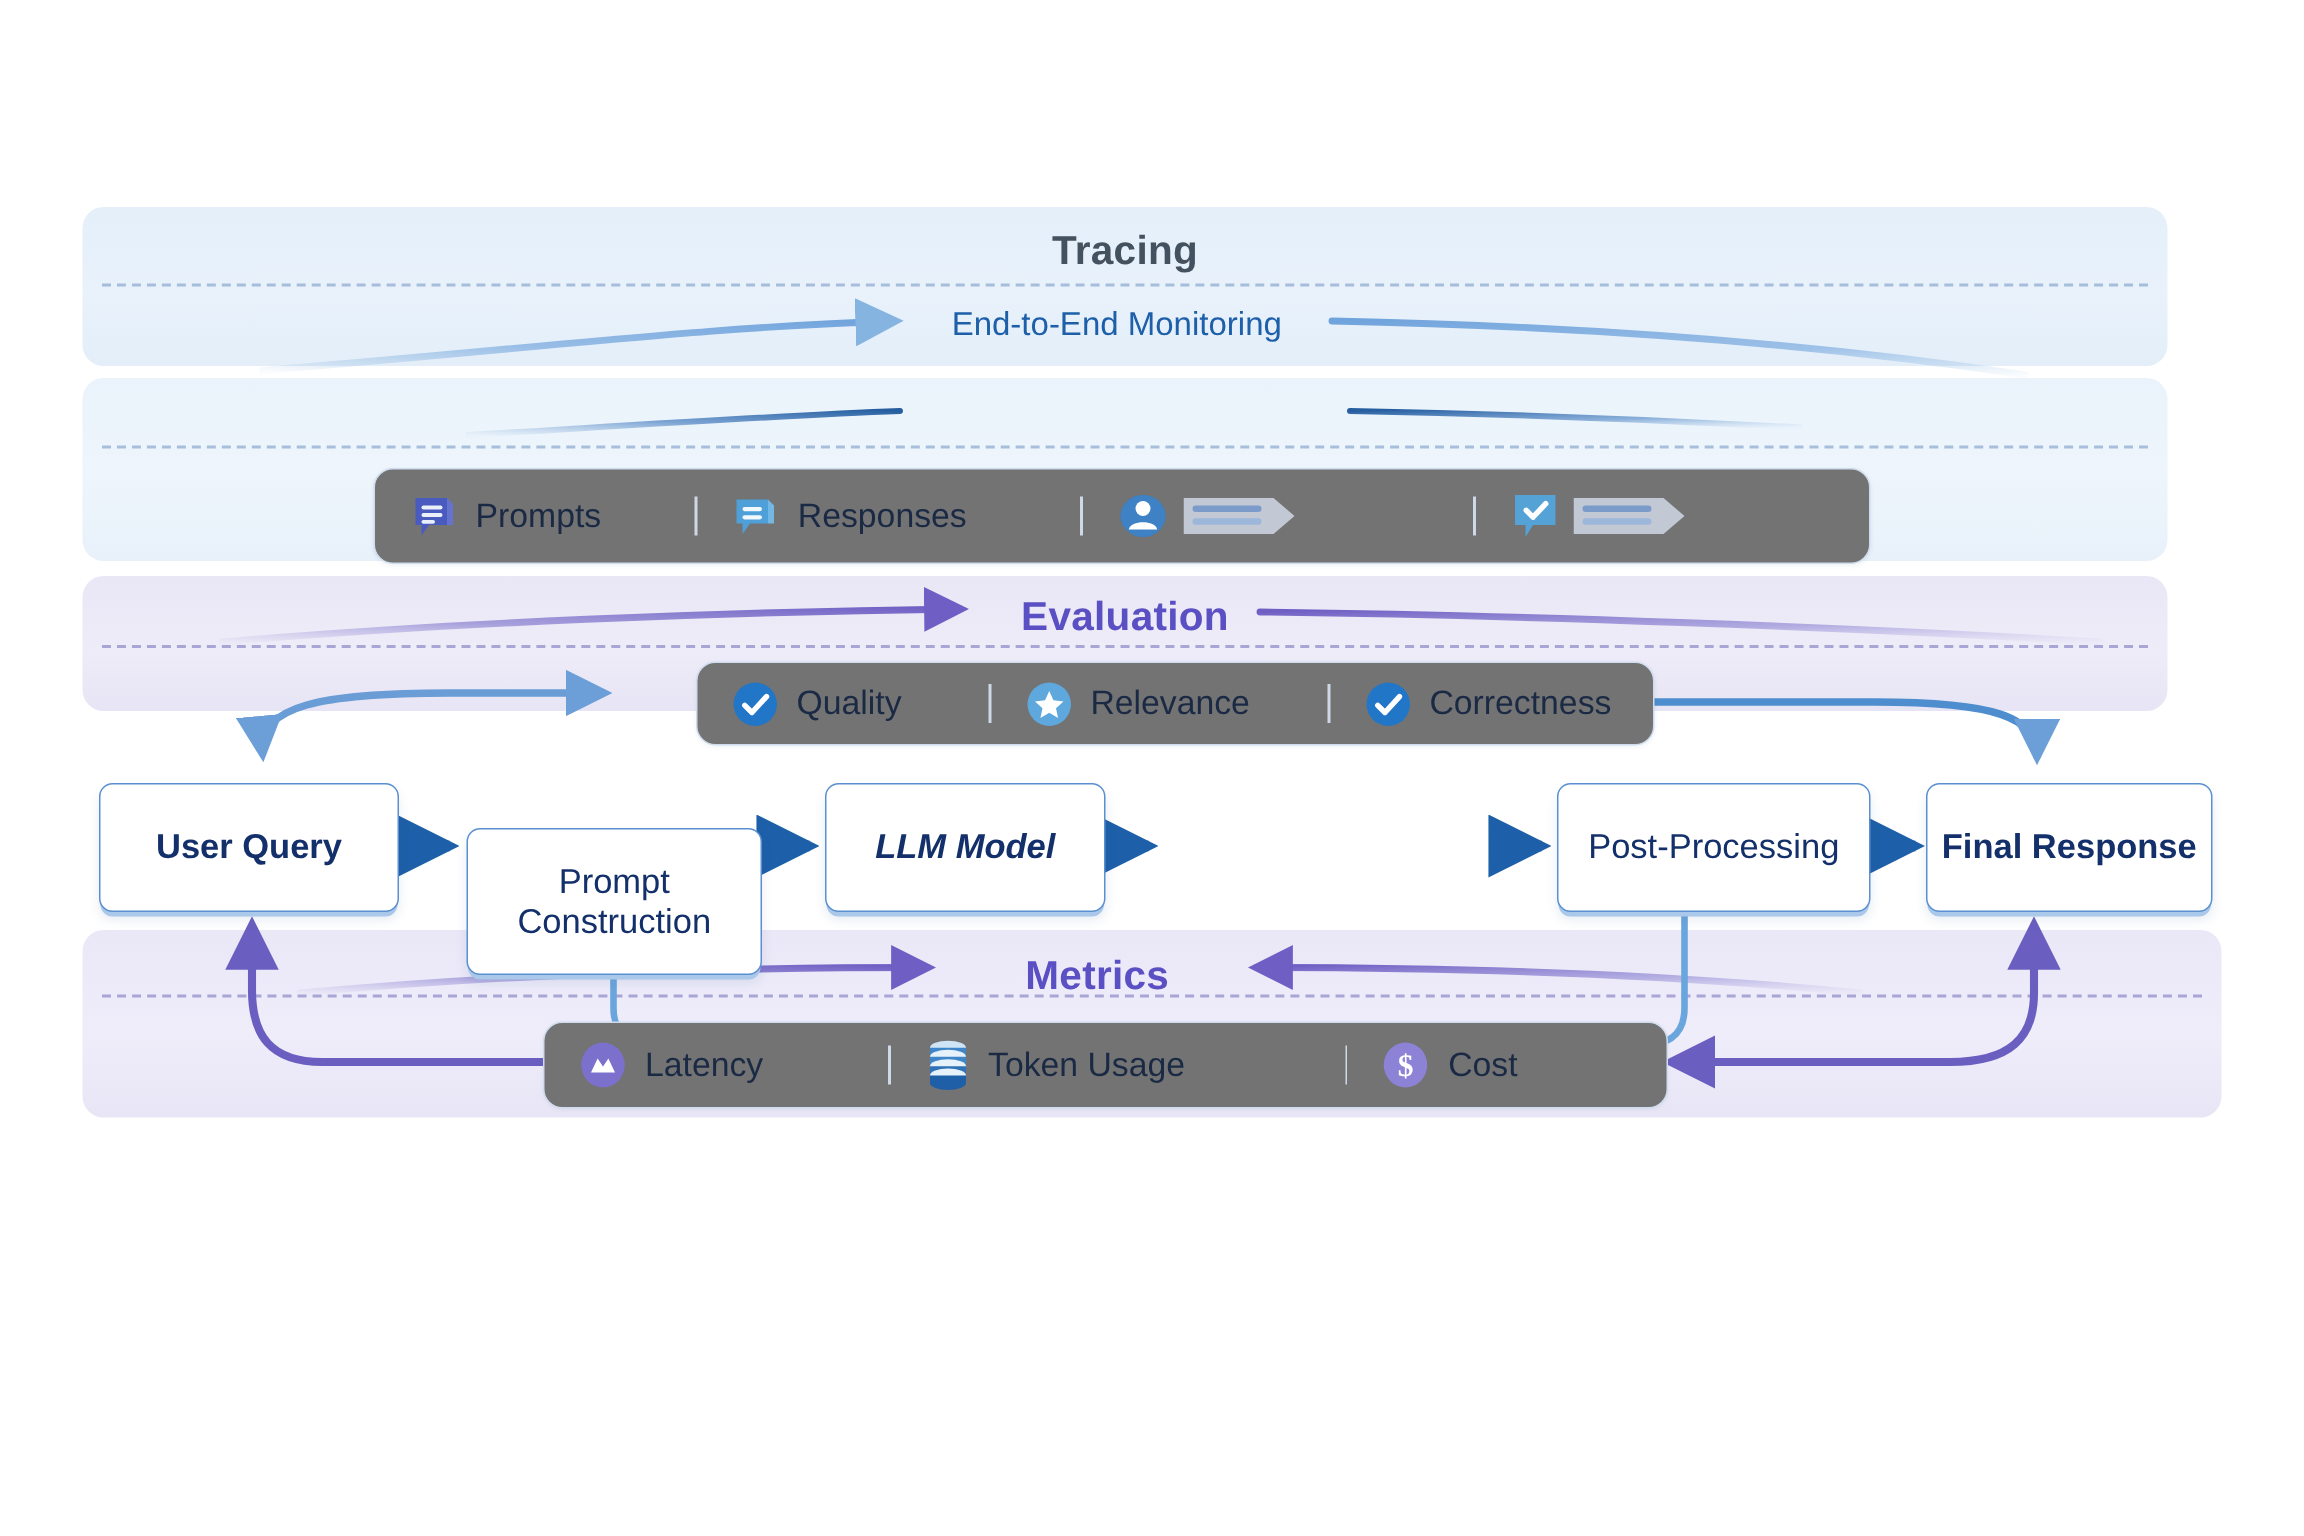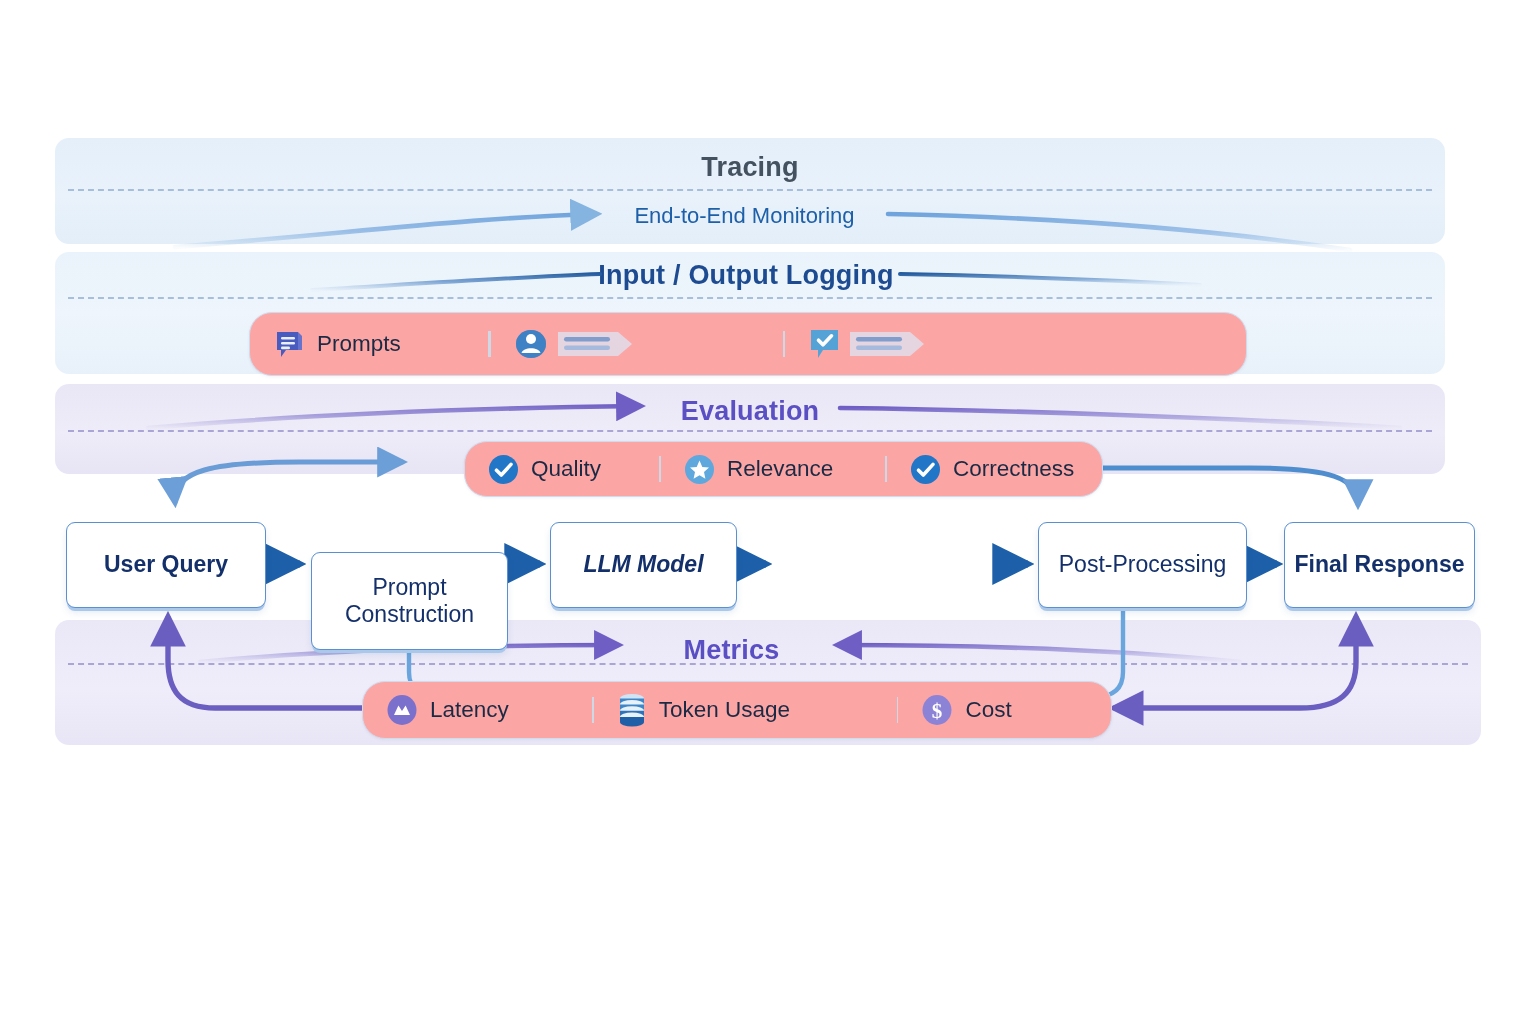--- a/index.html
+++ b/index.html
@@ -26,22 +26,22 @@
     letter-spacing:.2px;
   }
   .t-tracing{color:#44515f;font-size:27px;}
   .t-logging{color:#1d4b91;font-size:27px;}
   .t-eval{color:#5b4fc4;font-size:27px;}
   .t-metrics{color:#5b4fc4;font-size:27px;}
   .sub-monitor{position:absolute;color:#1d5fa8;font-size:22px;white-space:nowrap;}
 
   
   .pill{
-    position:absolute;background:#fca5a5;border:1.6px solid #cfdcee;
-    border-radius:23px;display:flex;align-items:center;
+    position:absolute;background:#737373;border:1.6px solid #cfdcee;
+    border-radius:13px;display:flex;align-items:center;
     box-shadow:0 1px 3px rgba(40,70,120,.07);
   }
   .pill-item{display:flex;align-items:center;gap:11px;padding:0 22px;}
   .pill-item .lbl{font-size:22.5px;color:#1b2a44;white-space:nowrap;}
   .pill-sep{width:1.5px;height:26px;background:#cfd8e6;flex:0 0 auto;}
 
   
   .ico{flex:0 0 auto;display:block;}
 
   
@@ -62,21 +62,20 @@
 
 <div id="stage">
 
   <div class="band blue-strong" style="left:55px;top:138px;width:1390px;height:106px;"></div>
   <div class="dashline" style="left:68px;top:189px;width:1364px;"></div>
   <div class="band-title t-tracing" style="left:0;top:152px;width:1500px;text-align:center;">Tracing</div>
   <div class="sub-monitor" style="left:0;top:203px;width:1489px;text-align:center;">End-to-End Monitoring</div>
 
   <div class="band blue-soft" style="left:55px;top:252px;width:1390px;height:122px;"></div>
   <div class="dashline" style="left:68px;top:297px;width:1364px;"></div>
-  <div class="band-title t-logging" style="left:0;top:260px;width:1492px;text-align:center;">Input / Output Logging</div>
 
   <div class="band purple" style="left:55px;top:384px;width:1390px;height:90px;"></div>
   <div class="dashline pur" style="left:68px;top:430px;width:1364px;"></div>
   <div class="band-title t-eval" style="left:0;top:396px;width:1500px;text-align:center;">Evaluation</div>
 
   <div class="band purple2" style="left:55px;top:620px;width:1426px;height:125px;"></div>
   <div class="dashline pur" style="left:68px;top:663px;width:1400px;"></div>
   <div class="band-title t-metrics" style="left:0;top:635px;width:1463px;text-align:center;">Metrics</div>
 
   <svg class="overlay" viewBox="0 0 1536 1024">
@@ -184,20 +183,29 @@
         <path d="M26 5 L30 9 V23 H26 Z" fill="#6573cf"></path>
         <rect x="9" y="10" width="14" height="2.6" rx="1.3" fill="#eaf0fb"></rect>
         <rect x="9" y="15" width="14" height="2.6" rx="1.3" fill="#eaf0fb"></rect>
         <rect x="9" y="19.6" width="9" height="2.6" rx="1.3" fill="#eaf0fb"></rect>
       </svg>
       <span class="lbl">Prompts</span>
     </div>
 
     <div class="pill-sep"></div>
 
+    <div class="pill-item" style="width:242px;">
+      <svg class="ico" width="34" height="34" viewBox="0 0 34 34">
+        <path d="M4 6 H25 V22 H13 L8 29 V22 H4 Z" fill="#4fa0d8"></path>
+        <path d="M25 6 L29 10 V22 H25 Z" fill="#73b8e4"></path>
+        <rect x="8" y="11" width="13" height="2.8" rx="1.4" fill="#f2f8fd"></rect>
+        <rect x="8" y="16.5" width="13" height="2.8" rx="1.4" fill="#f2f8fd"></rect>
+      </svg>
+      <span class="lbl">Responses</span>
+    </div>
 
     <div class="pill-sep"></div>
 
     <div class="pill-item" style="width:248px;">
       <svg class="ico" width="40" height="38" viewBox="0 0 40 38">
         <ellipse cx="18" cy="19" rx="15" ry="14" fill="#2f72b8"></ellipse>
         <ellipse cx="18" cy="19" rx="15" ry="14" fill="#4a8fd0" opacity=".55"></ellipse>
         <circle cx="18" cy="14" r="5" fill="#ffffff"></circle>
         <path d="M8.5 28 C9.8 21.5 26.2 21.5 27.5 28 Z" fill="#ffffff"></path>
       </svg>

